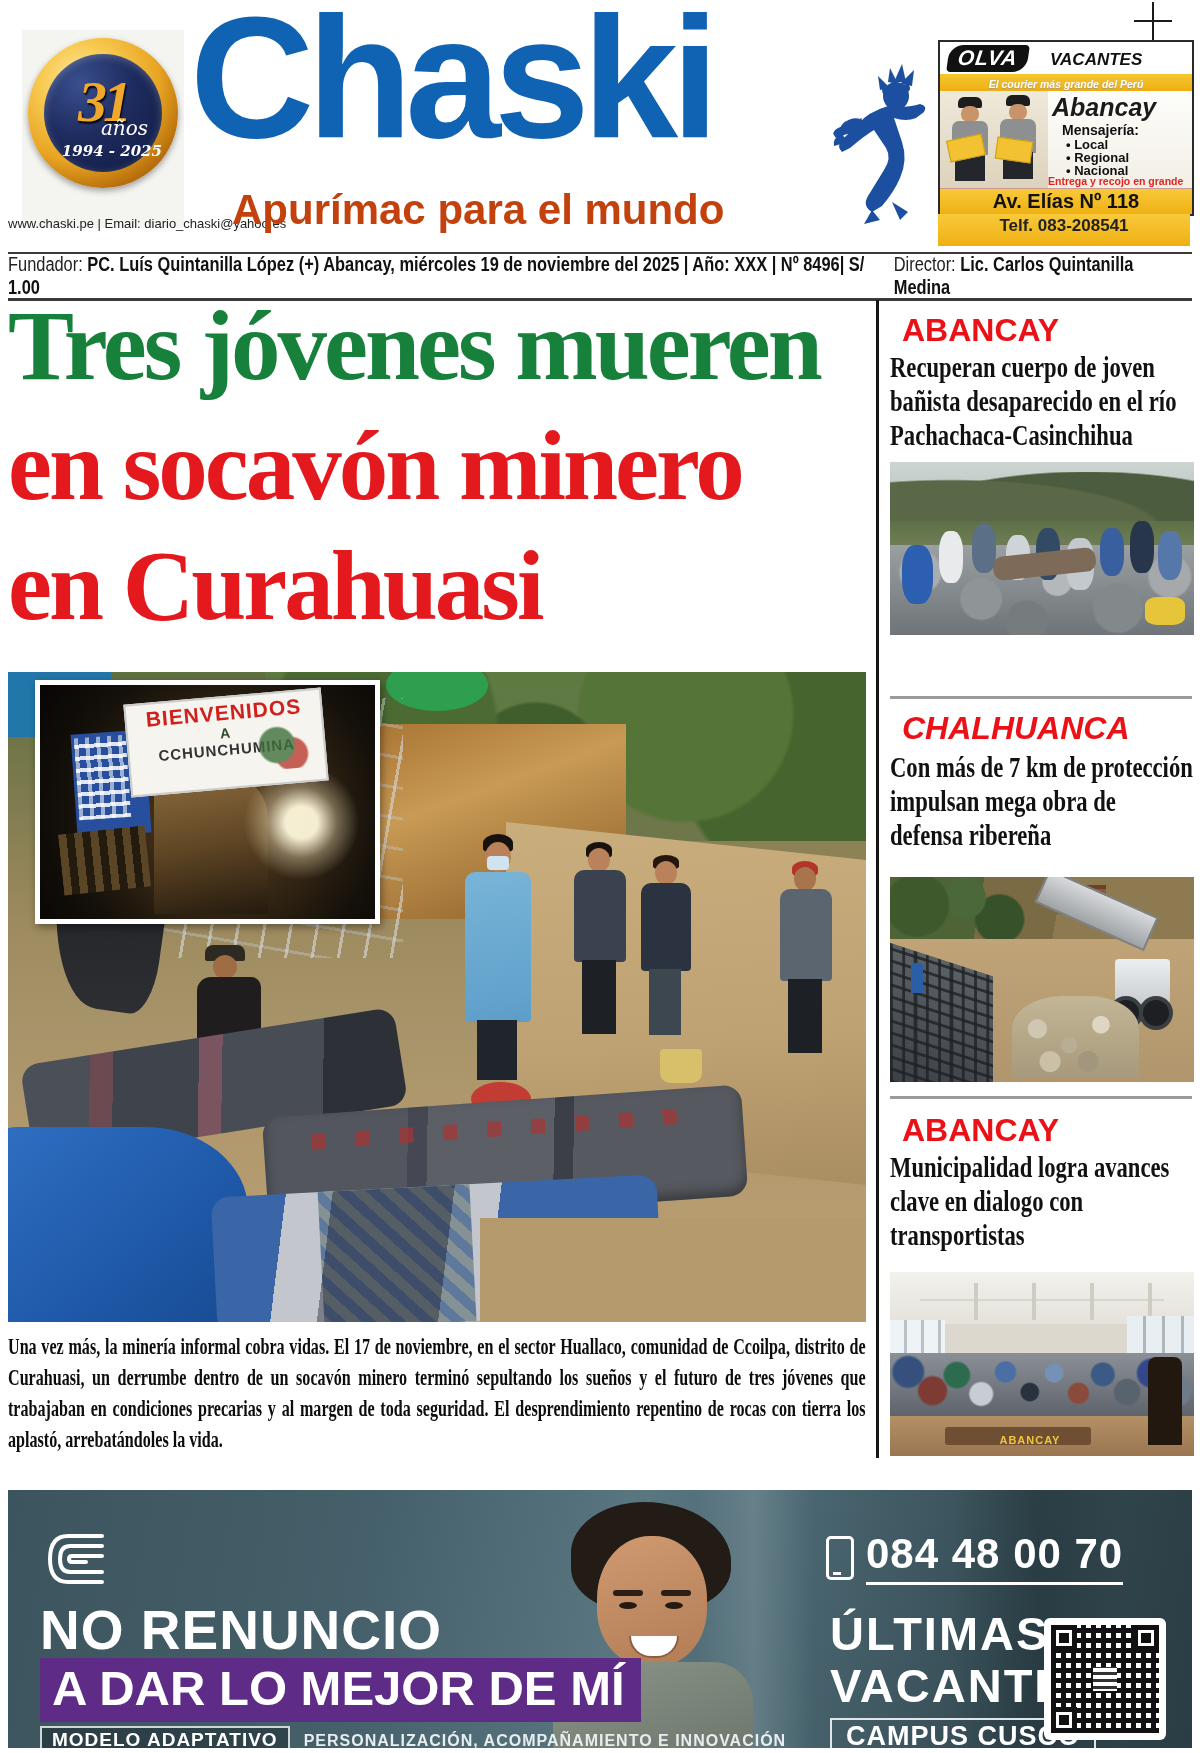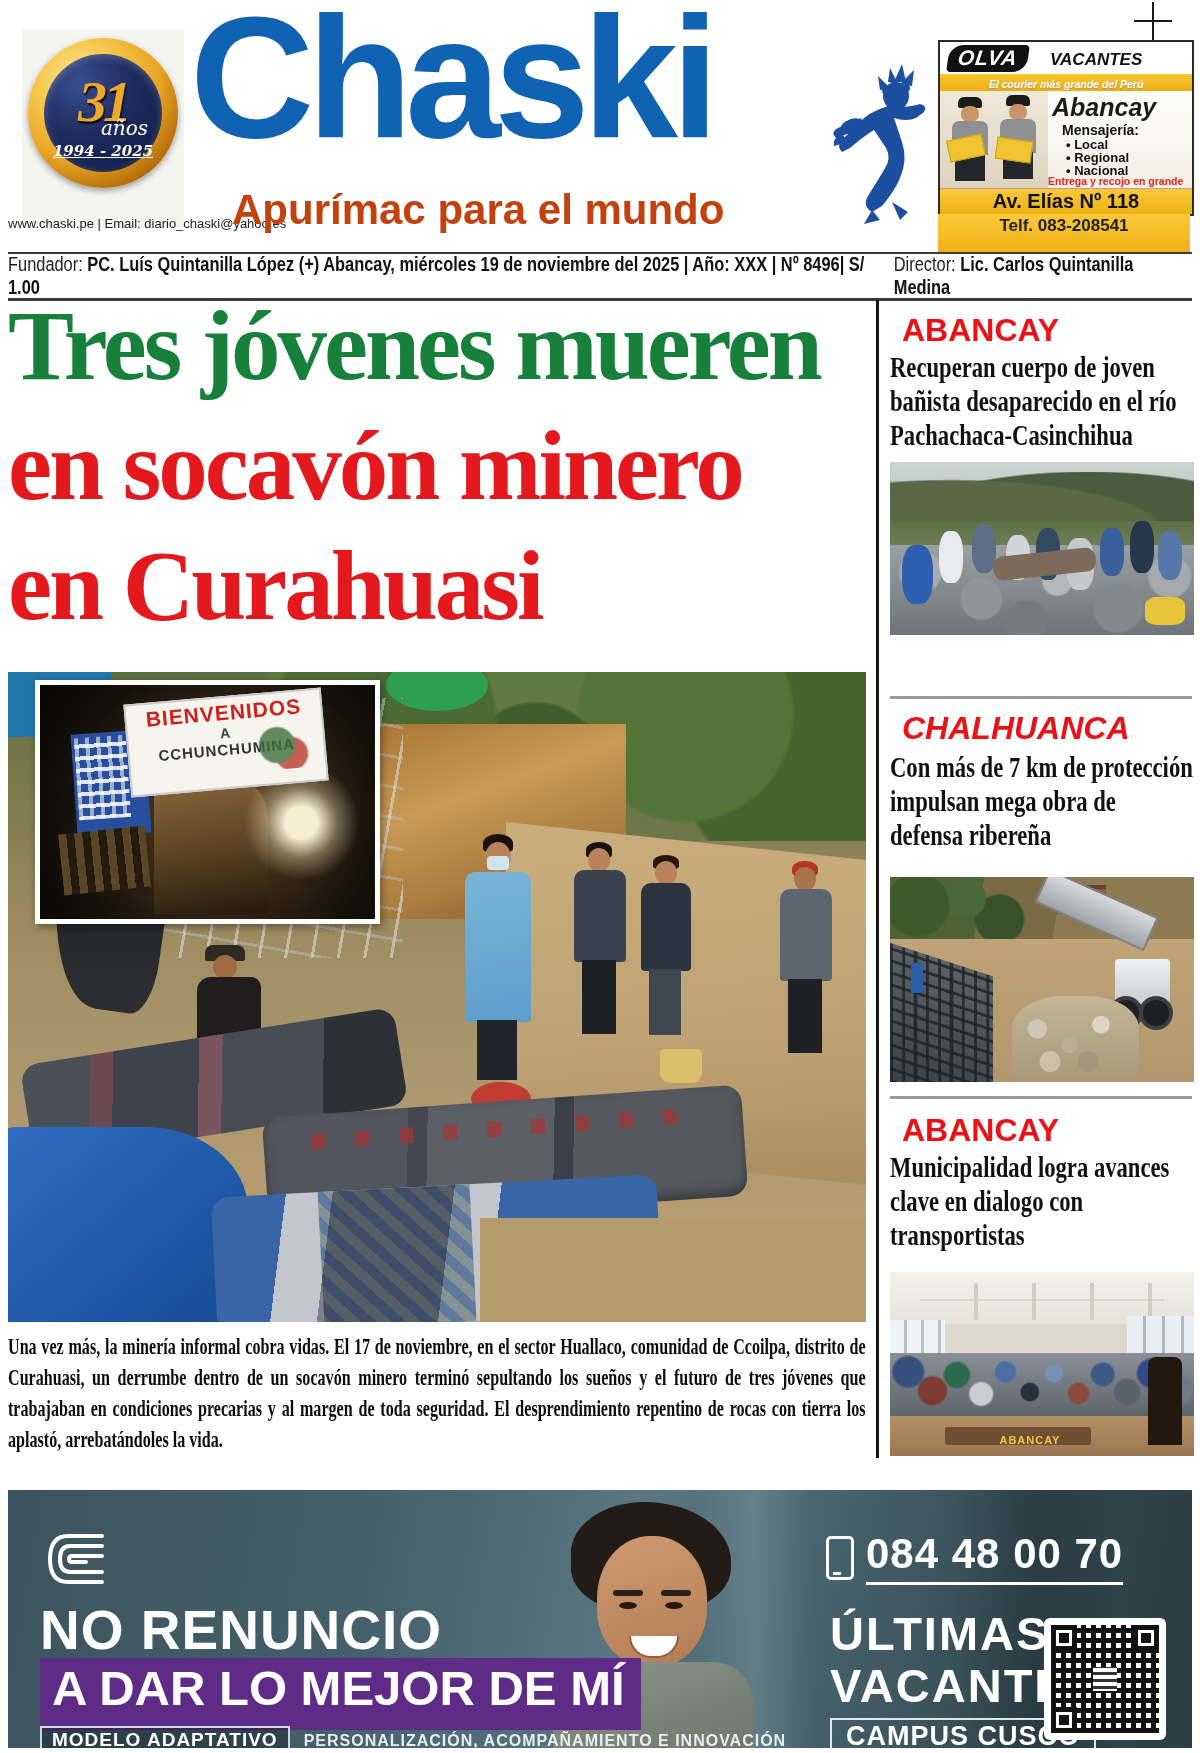--- a/index.html
+++ b/index.html
@@ -15,22 +15,22 @@
   .badge-wrap{position:absolute;left:22px;top:30px;width:162px;height:198px;background:#f4f4f1;}
   .badge{position:absolute;left:6px;top:8px;width:150px;height:150px;border-radius:50%;
          background:radial-gradient(circle at 35% 30%, #ffe9a8 0%, #f7c94f 28%, #e8a422 55%, #b36a0a 78%, #8a4d05 100%);
          box-shadow:0 3px 6px rgba(0,0,0,.35);}
   .badge-inner{position:absolute;left:16px;top:16px;width:118px;height:118px;border-radius:50%;
          background:radial-gradient(circle at 30% 25%, #3a4f8e 0%, #1d2b5e 45%, #101a40 100%);
          box-shadow:inset 0 2px 8px rgba(255,255,255,.25);}
   .badge-num{position:absolute;left:0;top:14px;width:100%;text-align:center;
          font:italic 900 58px "Liberation Serif",serif;color:#f0a82c;text-shadow:1px 2px 2px #000;letter-spacing:-4px;}
   .badge-anios{position:absolute;right:14px;top:62px;font:italic 20px "DejaVu Serif",serif;color:#fff;}
-  .badge-years{position:absolute;left:0;top:88px;width:100%;text-align:center;
-         font:italic 700 15px "DejaVu Serif",serif;color:#fff;text-decoration:underline;}
+  .badge-years{position:absolute;left:0;top:88px;width:100%;text-align:right;
+         font:italic 700 15px "DejaVu Serif",serif;color:#fff;}
   .contact-line{position:absolute;left:8px;top:216px;font:13px "Liberation Sans",sans-serif;color:#222;}
   .paper-title{position:absolute;left:190px;top:-22px;font:bold 172px "Liberation Sans",sans-serif;
          color:#1063b3;letter-spacing:-7px;}
   .paper-tagline{position:absolute;left:232px;top:186px;font:bold 42px "Liberation Sans",sans-serif;
          color:#c2410c;letter-spacing:0px;}
   .inca{position:absolute;left:828px;top:62px;width:108px;height:168px;}
 
   
   .olva{position:absolute;left:938px;top:40px;width:252px;height:172px;border:2px solid #2a2a2a;
         background:#fff;overflow:hidden;}
@@ -50,21 +50,21 @@
   .courier-man .shirt{position:absolute;left:2px;top:24px;width:36px;height:34px;background:#8d8f91;border-radius:7px 7px 0 0;}
   .courier-man .pants{position:absolute;left:5px;top:57px;width:30px;height:27px;background:#23262a;}
   .courier-man .pack{position:absolute;left:-2px;top:40px;width:34px;height:20px;background:#f2c233;border:1px solid #caa10f;transform:rotate(-12deg);}
   .olva-city{position:absolute;left:112px;top:2px;font:italic 900 25px "Liberation Sans",sans-serif;color:#1b1b1b;}
   .olva-mensa{position:absolute;left:122px;top:31px;font:bold 14px "Liberation Sans",sans-serif;color:#111;}
   .olva-svc{position:absolute;left:126px;font:bold 13px "Liberation Sans",sans-serif;color:#111;}
   .olva-svc::before{content:"• ";}
   .olva-note{position:absolute;left:108px;top:84px;font:bold 10.5px "Liberation Sans",sans-serif;color:#e02520;}
   .olva-address{height:26px;background:linear-gradient(#f8c93a,#efb013);text-align:center;border-top:1px solid #c99;}
   .olva-address span{font:bold 20px "Liberation Sans",sans-serif;color:#111;line-height:25px;}
-  .olva-phoneband{position:absolute;left:938px;top:214px;width:252px;height:40px;
+  .olva-phoneband{position:absolute;left:938px;top:214px;width:252px;height:32px;
         background:linear-gradient(#f8c93a,#efb013);text-align:center;}
   .olva-phoneband span{font:bold 17px "Liberation Sans",sans-serif;color:#222;line-height:24px;}
 
   
   .byline{position:absolute;left:8px;top:252px;width:1184px;height:44px;
         border-top:2px solid #3a3a3a;border-bottom:3px solid #3a3a3a;overflow:hidden;}
   .byline-inner{position:absolute;left:0;top:0;width:1444px;transform:scaleX(0.82);transform-origin:0 0;
         display:flex;justify-content:space-between;align-items:center;height:44px;
         font:20px "Liberation Sans",sans-serif;color:#111;}
   .byline b{font-weight:bold;}
@@ -254,21 +254,21 @@
   .meet-mark{position:absolute;left:36%;top:88%;font:bold 11px "Liberation Sans",sans-serif;color:#f2c53d;letter-spacing:1px;}
 
   
   .bottom-ad{position:absolute;left:8px;top:1490px;width:1184px;height:258px;overflow:hidden;
       background:linear-gradient(100deg,#3c545d 0%,#45606a 30%,#597681 52%,#49656f 66%,#32474f 86%,#2b3d44 100%);}
   .ba-col1{position:absolute;left:58%;top:0;width:10%;height:100%;background:linear-gradient(90deg,transparent,rgba(210,225,230,.18),transparent);}
   .ba-col2{position:absolute;left:80%;top:0;width:14%;height:100%;background:linear-gradient(90deg,transparent,rgba(15,25,30,.25),transparent);}
   .uc-logo{position:absolute;left:34px;top:38px;width:66px;height:62px;}
   .uc-name{position:absolute;left:112px;top:36px;font:bold 29px "Liberation Sans",sans-serif;color:#fff;line-height:33px;}
   .ba-line1{position:absolute;left:32px;top:108px;font:900 55px "Liberation Sans",sans-serif;color:#fff;letter-spacing:1px;}
-  .ba-line2{position:absolute;left:32px;top:168px;background:#5e2b87;padding:2px 16px 14px 12px;
+  .ba-line2{position:absolute;left:32px;top:168px;background:#5e2b87;padding:2px 16px 6px 12px;
       font:900 49px "Liberation Sans",sans-serif;color:#fff;letter-spacing:0px;}
   .ba-bottom{position:absolute;left:32px;top:236px;display:flex;align-items:center;gap:14px;}
   .ba-badge{border:2px solid #cfd6d9;background:rgba(10,16,20,.35);padding:1px 10px 3px 10px;
       font:900 19px "Liberation Sans",sans-serif;color:#fff;letter-spacing:1px;}
   .ba-badgecap{font:bold 16px "Liberation Sans",sans-serif;color:#e8edef;letter-spacing:1px;}
   .ba-man{position:absolute;left:505px;top:12px;width:280px;height:246px;}
   .man-hair{position:absolute;left:58px;top:0;width:160px;height:110px;border-radius:46% 54% 40% 40%;background:#231c16;}
   .man-face{position:absolute;left:84px;top:34px;width:110px;height:130px;border-radius:48% 48% 44% 44%;background:linear-gradient(160deg,#cf9a70,#b27d55);}
   .man-brow1,.man-brow2{position:absolute;top:88px;width:30px;height:6px;border-radius:4px;background:#2a2018;}
   .man-brow1{left:100px;} .man-brow2{left:148px;}

